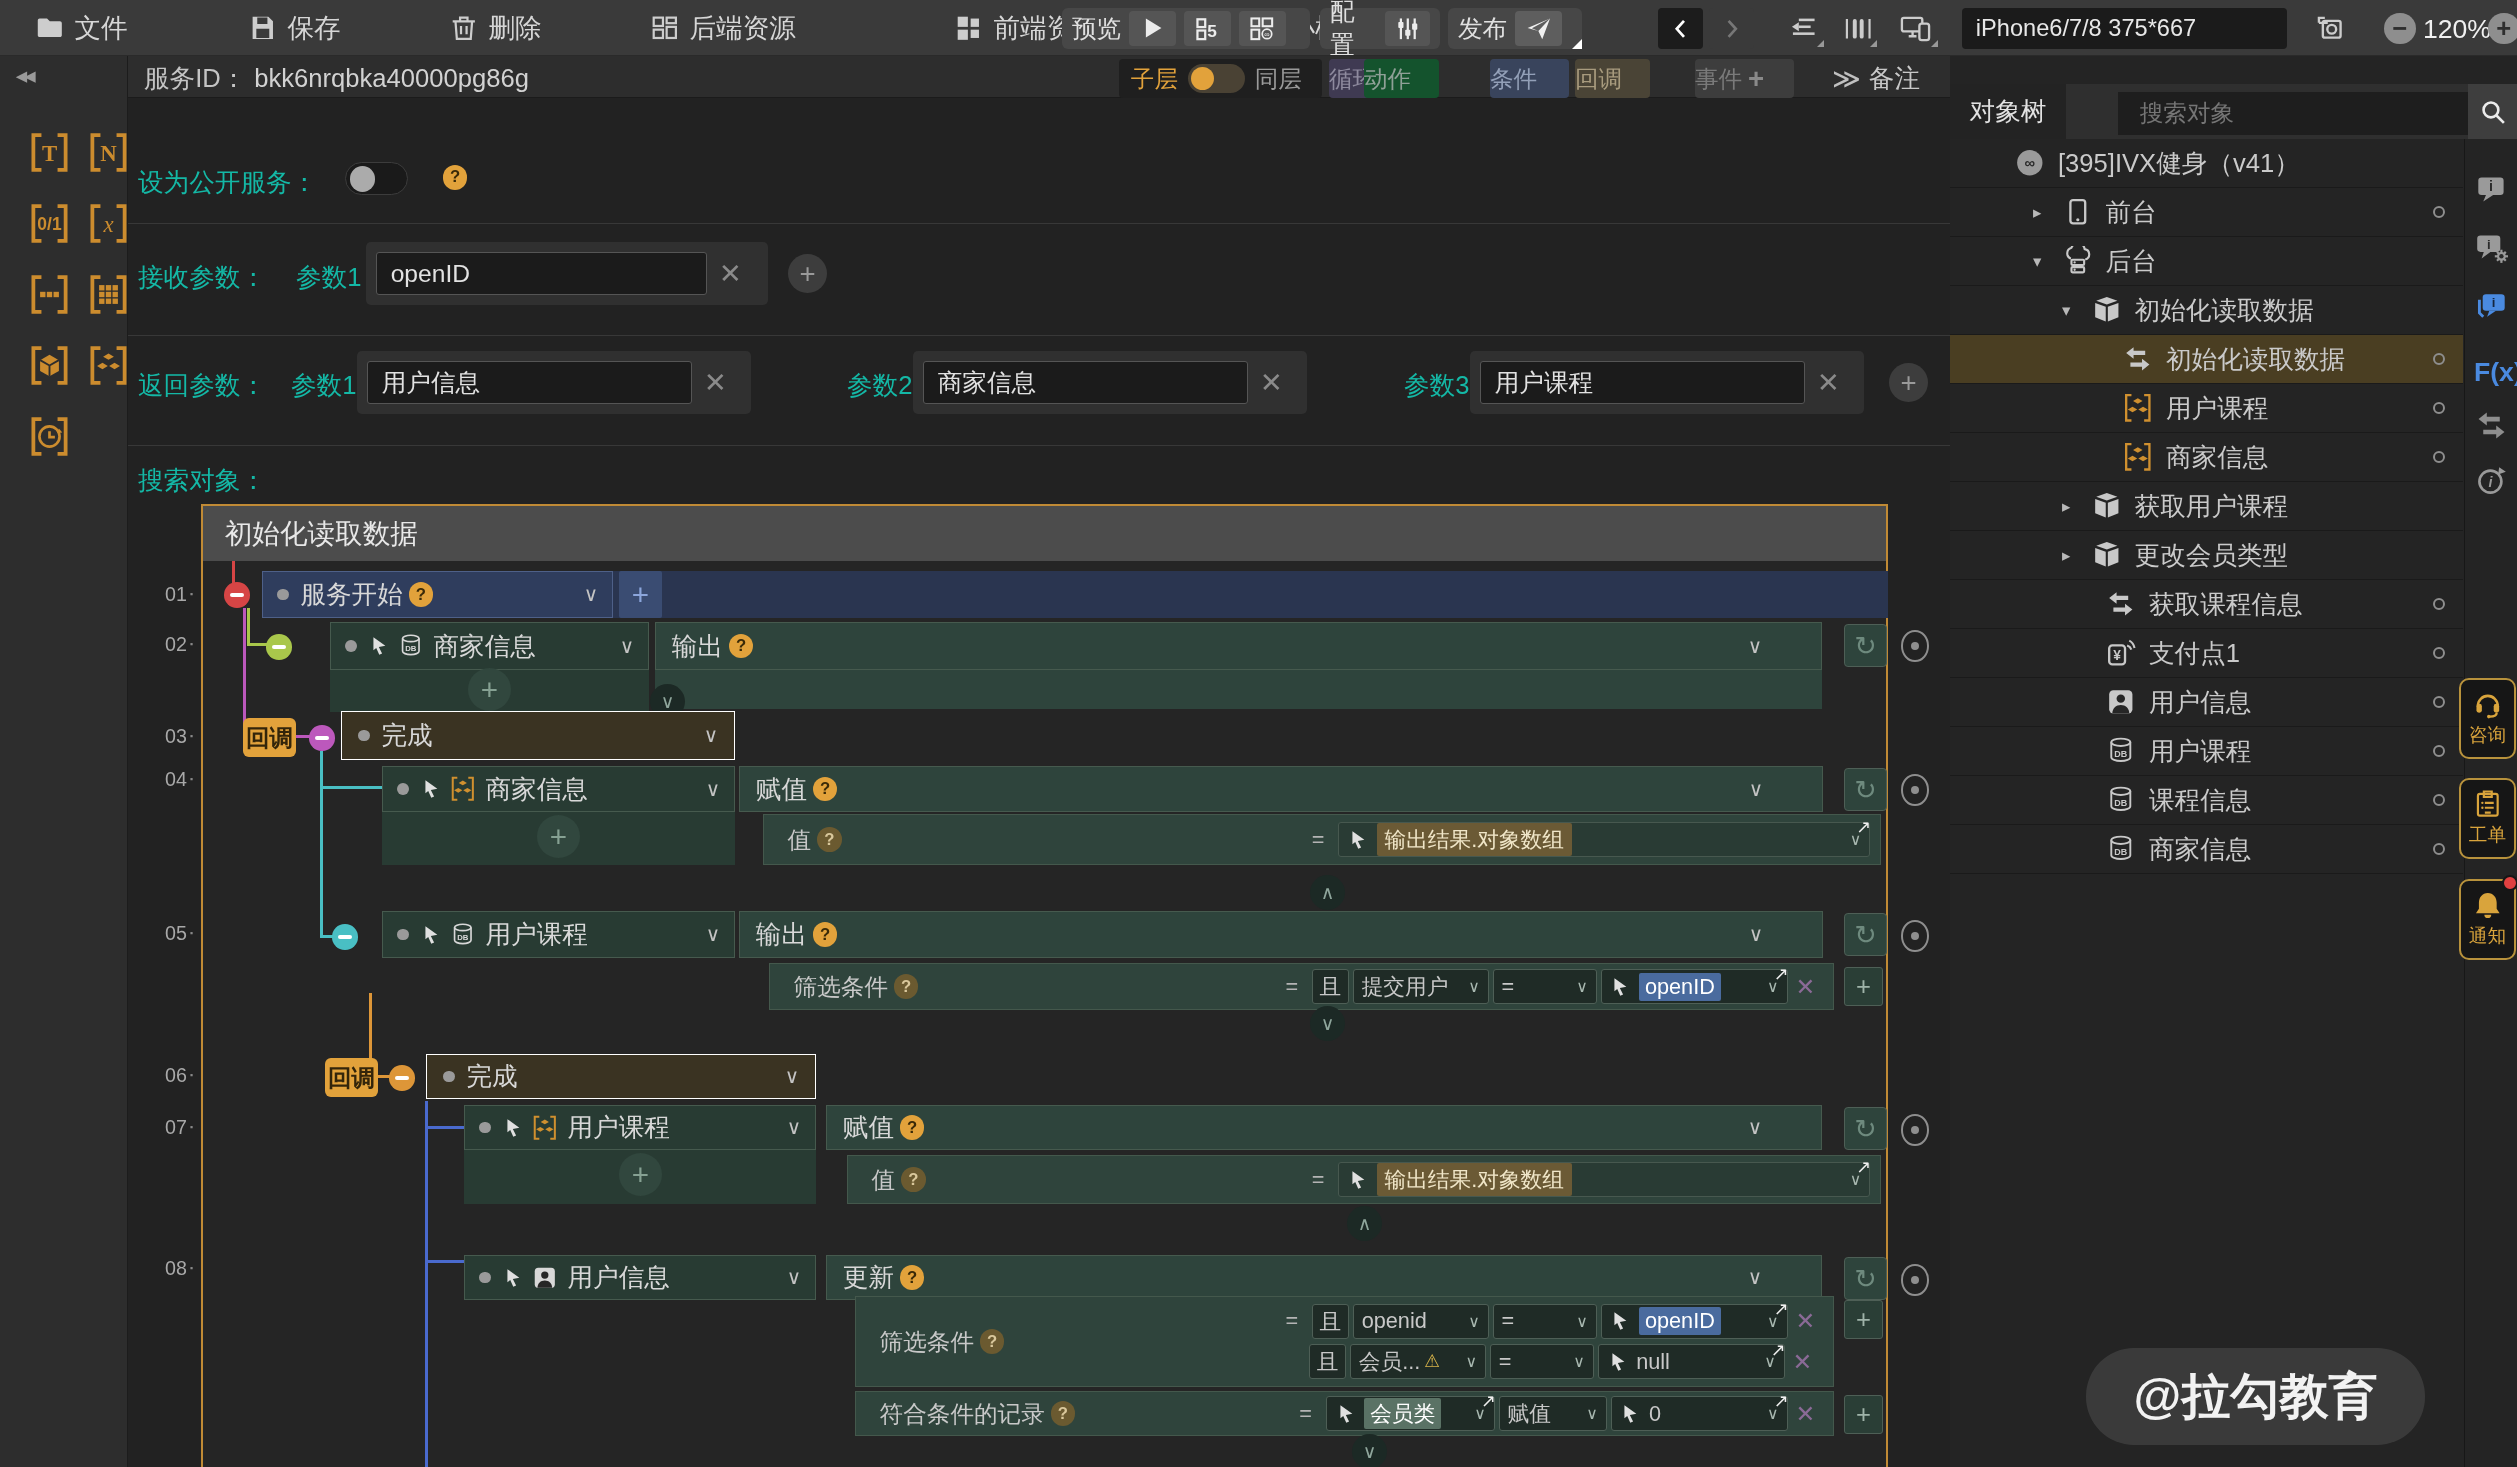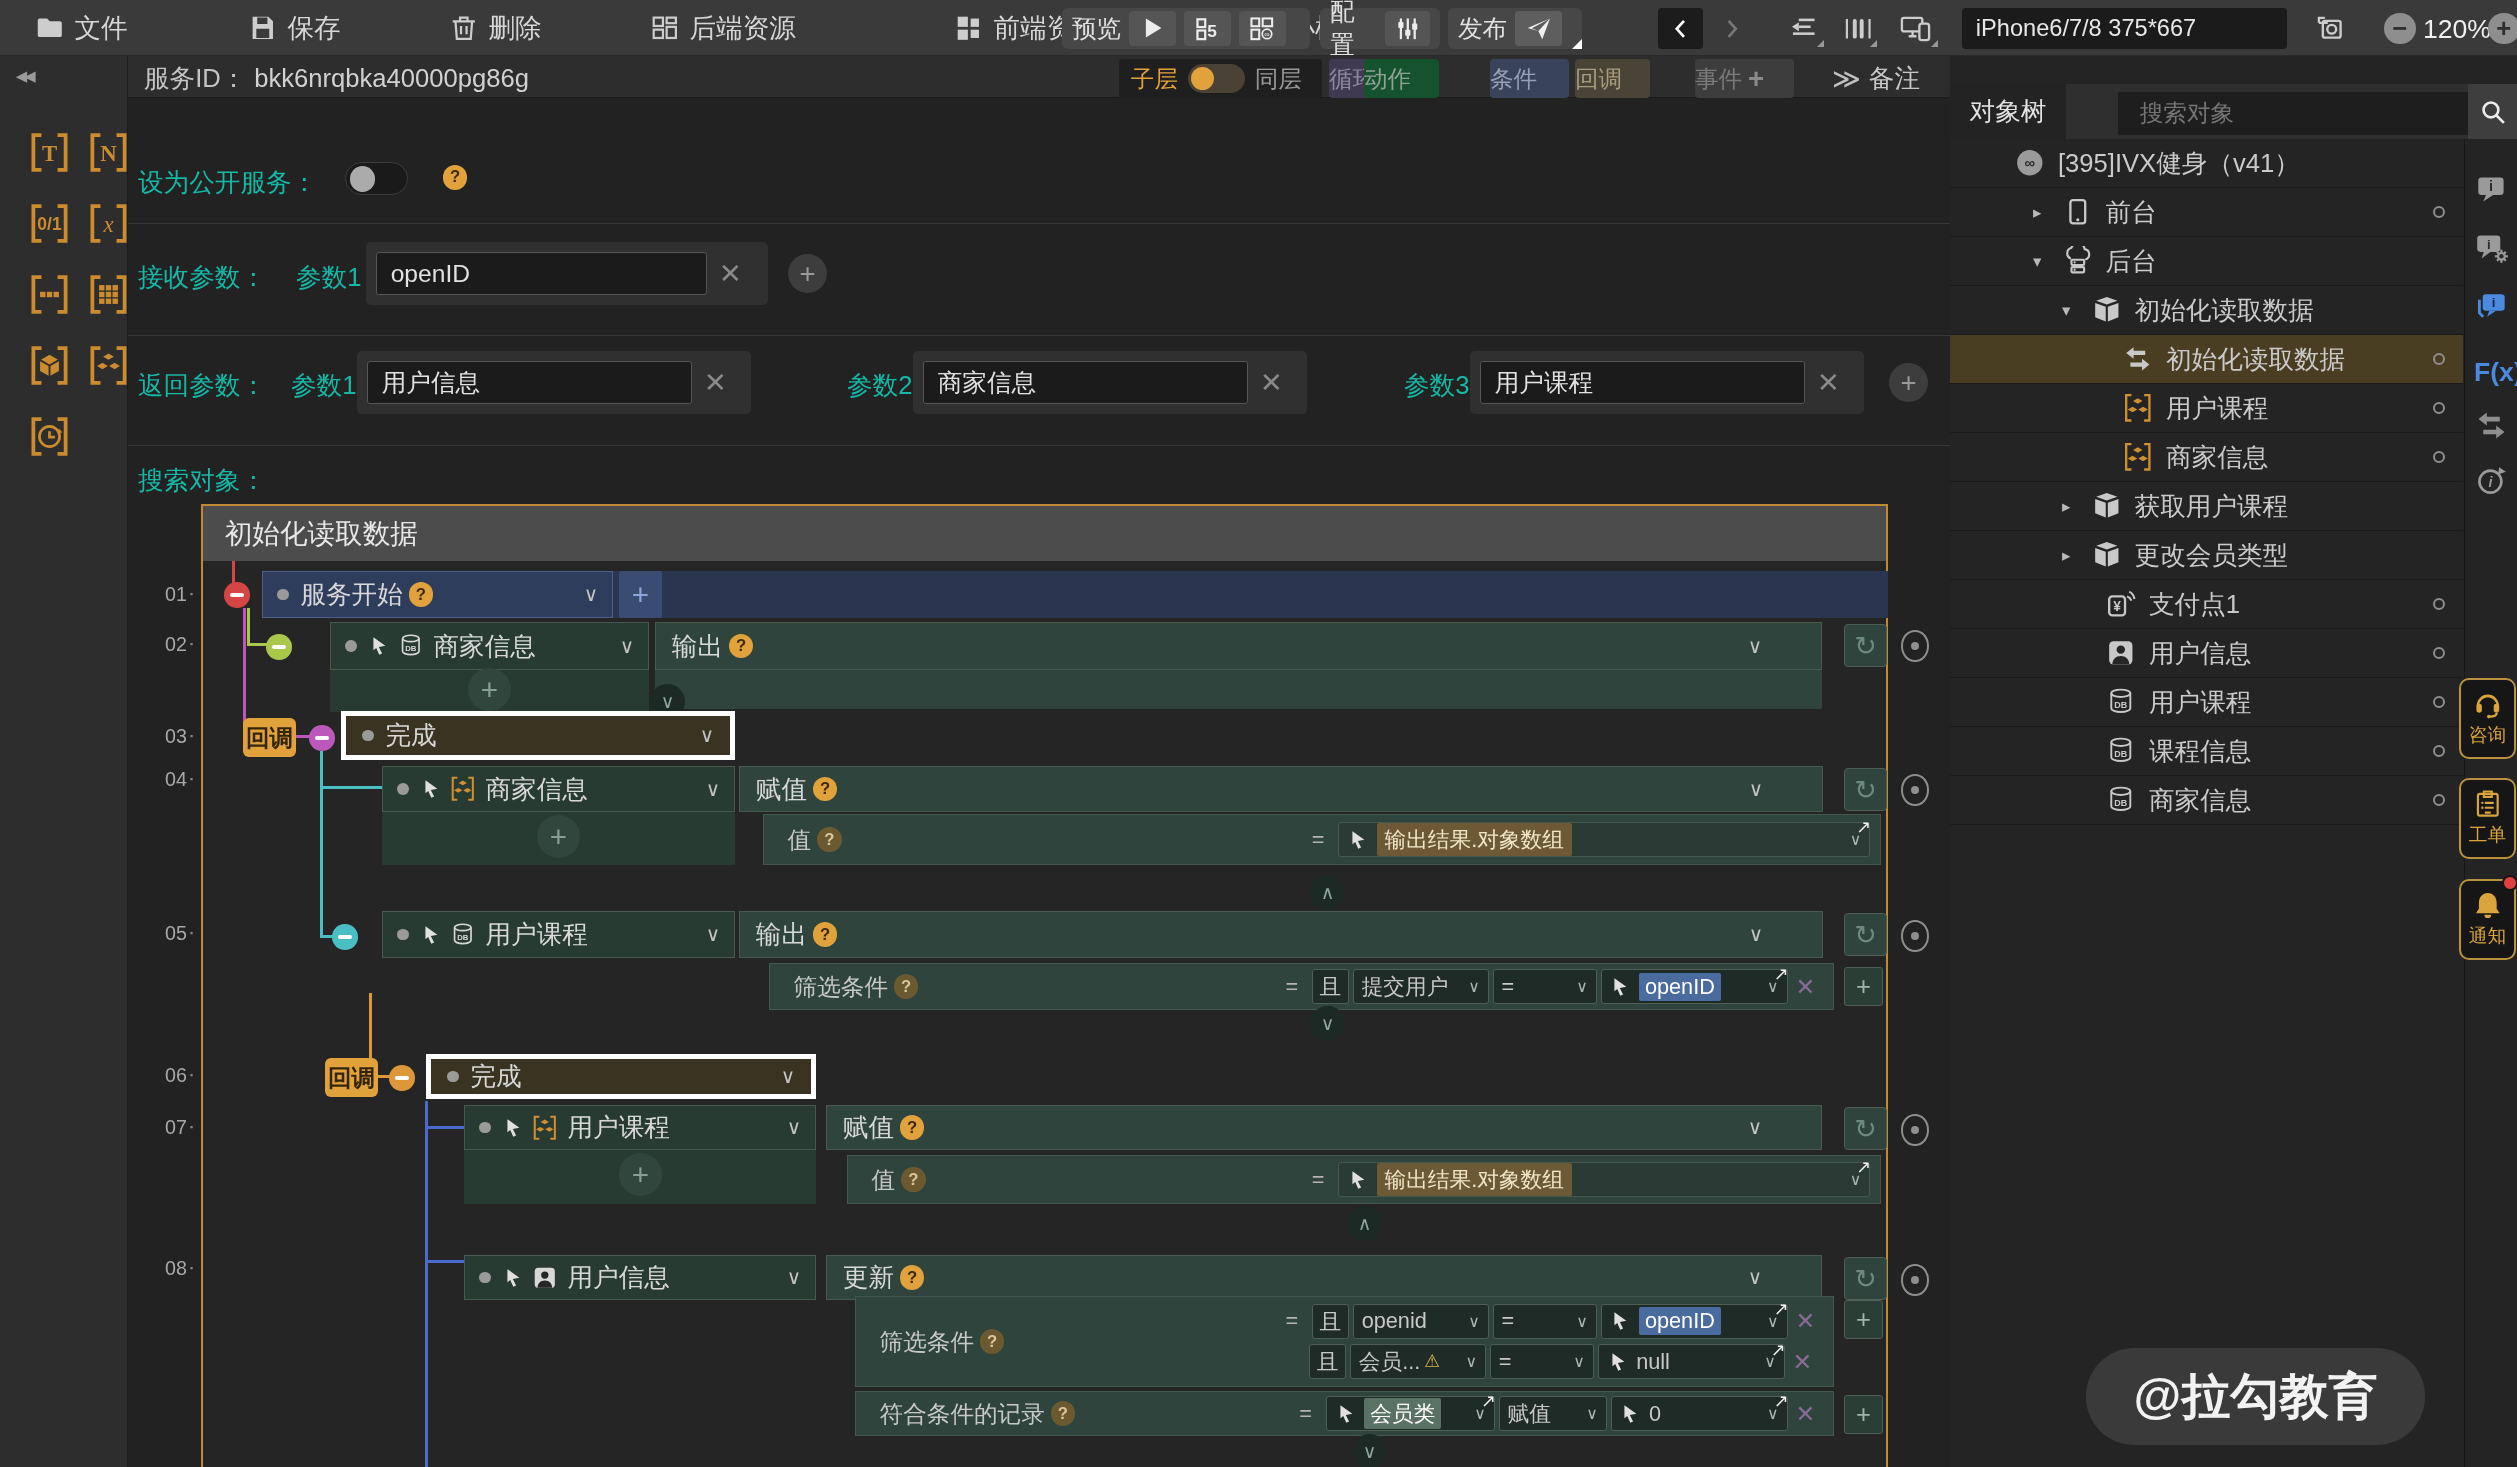--- a/index.html
+++ b/index.html
@@ -49,21 +49,21 @@
 .cicn{width:25.6px;height:25.6px;margin-right:9.9px;flex:none}
 .clab{font-size:25.6px;color:#D8D8D8;white-space:nowrap}
 .cchev{margin-left:auto;color:#C4C4C4;font-size:19.7px}
 .gcell{position:absolute;background:#283B33;border:1px solid #465A4E;display:flex;align-items:center;padding:0 13.8px}
 .gzone{position:absolute;background:#283B33}
 .rzone{position:absolute;background:#2E443C}
 .rhead{position:absolute;background:#2E443C;border:1px solid #465A4E;display:flex;align-items:center;padding:0 15.8px}
 .bluebar{position:absolute;background:#2A3550}
 .bluecell{position:absolute;background:#2F3D5D;border:1px solid #4E6088;display:flex;align-items:center;padding:0 13.8px}
 .bplus{position:absolute;background:#3A4C72;color:#8CA6DC;font-size:29.6px;display:flex;align-items:center;justify-content:center;border-radius:2px}
-.olive{position:absolute;background:#3A3322;border:5px solid #ffffff;display:flex;align-items:center;padding:0 15.8px}
+.olive{position:absolute;background:#3A3322;border:1px solid #ffffff;display:flex;align-items:center;padding:0 15.8px}
 .q{width:24.6px;height:24.6px;border-radius:50%;font-size:16.7px;font-weight:bold;display:flex;align-items:center;justify-content:center;margin-left:5.9px;flex:none}
 .qo{background:#E2A23B;color:#3A2A08}
 .qb{background:#6B5A30;color:#D9C79B}
 .sub{position:absolute;background:#2F443C;border:1px solid #44584C;display:flex;align-items:center;padding:0 9.9px 0 23.6px;font-size:23.6px;color:#C8C8C8}
 .eq{color:#B4B4B4;font-size:21.7px;margin:0 9.9px}
 .ddl{height:35px;background:#1F2B26;border:1px solid #4E5F56;border-radius:3px;display:flex;align-items:center;padding:0 7.9px;position:relative;font-size:21.7px;color:#C8C8C8;margin-left:3.9px;flex:none}
 .dv{margin-left:auto;font-size:15.8px;color:#A8B8B0;padding-left:5.9px}
 .ext{position:absolute;top:-5.9px;right:-2px;font-size:17.7px;color:#F0F0F0}
 .hlb{background:#4A6B9E;color:#fff;padding:1px 5.9px;border-radius:2px;white-space:nowrap}
 .hlw{background:#6B5A35;color:#F0E6C8;padding:2px 7.9px;border-radius:2px;white-space:nowrap}
@@ -928,20 +928,31 @@
             <path d="M14 2l10 3.5L14 9 4 5.5z"></path>
             <path d="M3 7.5l10 3.5v14L3 21z"></path>
             <path d="M25 7.5l-10 3.5v14l10-4z"></path>
           </g>
         </svg>
       </span>
       <span class="tlab">更改会员类型</span>
     </div>
     <div class="trow" style="padding-left: 156px;">
       <span class="tic">
+        <svg viewBox="0 0 28 28" width="100%" height="100%">
+          <g fill="#c8c8c8">
+            <path d="M10 3L3 8.5 10 14v-3.5h11v-4H10zM18 14l7 5.5-7 5.5v-3.5H7v-4h11z"></path>
+          </g>
+        </svg>
+      </span>
+      <span class="tlab">获取课程信息</span>
+      <span class="tcirc"></span>
+    </div>
+    <div class="trow" style="padding-left: 156px;">
+      <span class="tic">
         <svg viewBox="0 0 28 28" width="100%" height="100%" style="font-size:26px">
           <rect x="3" y="7" width="15" height="18" rx="3" stroke="#c8c8c8" stroke-width="2.2" fill="none"></rect>
           <text x="10.5" y="21" font-size="13" fill="#c8c8c8" text-anchor="middle" font-weight="bold">¥</text>
           <path d="M20 7q3 1 4 4M22 2.5q4 2 5 7" stroke="#c8c8c8" stroke-width="2" fill="none"></path>
         </svg>
       </span>
       <span class="tlab">支付点1</span>
       <span class="tcirc"></span>
     </div>
     <div class="trow" style="padding-left: 156px;">

